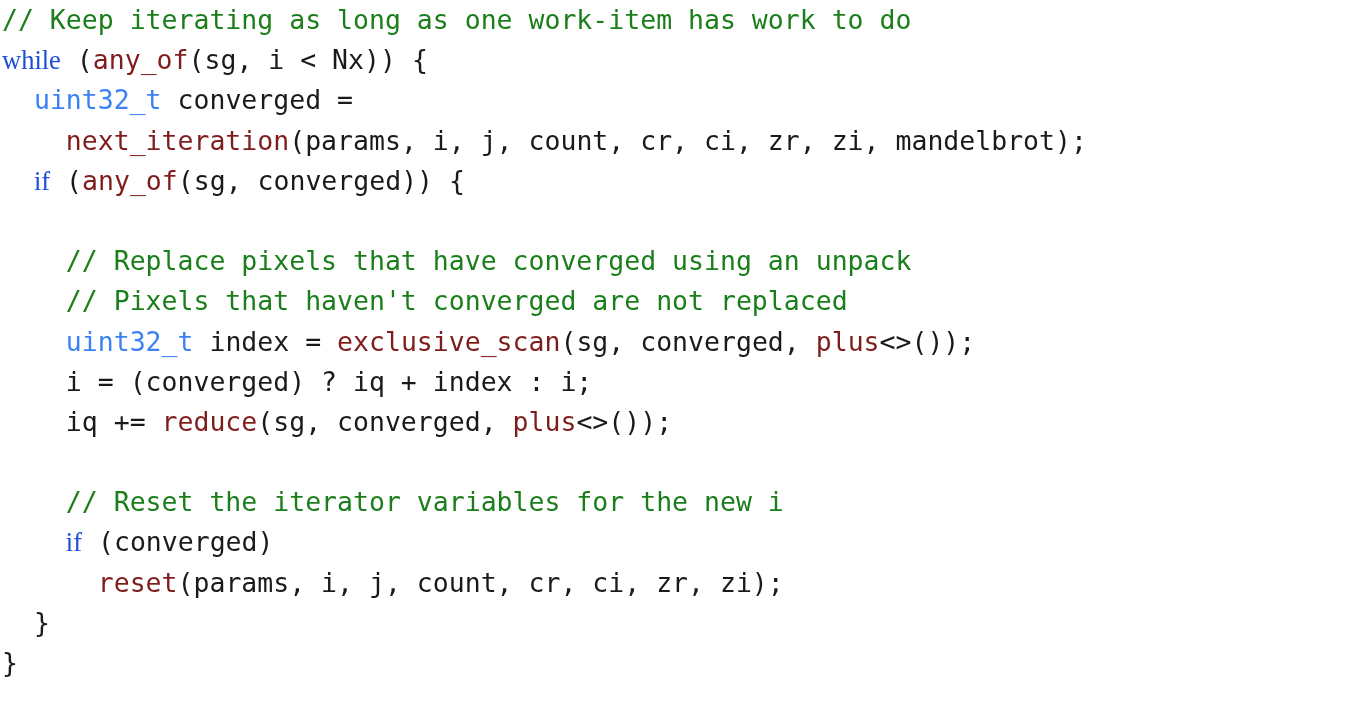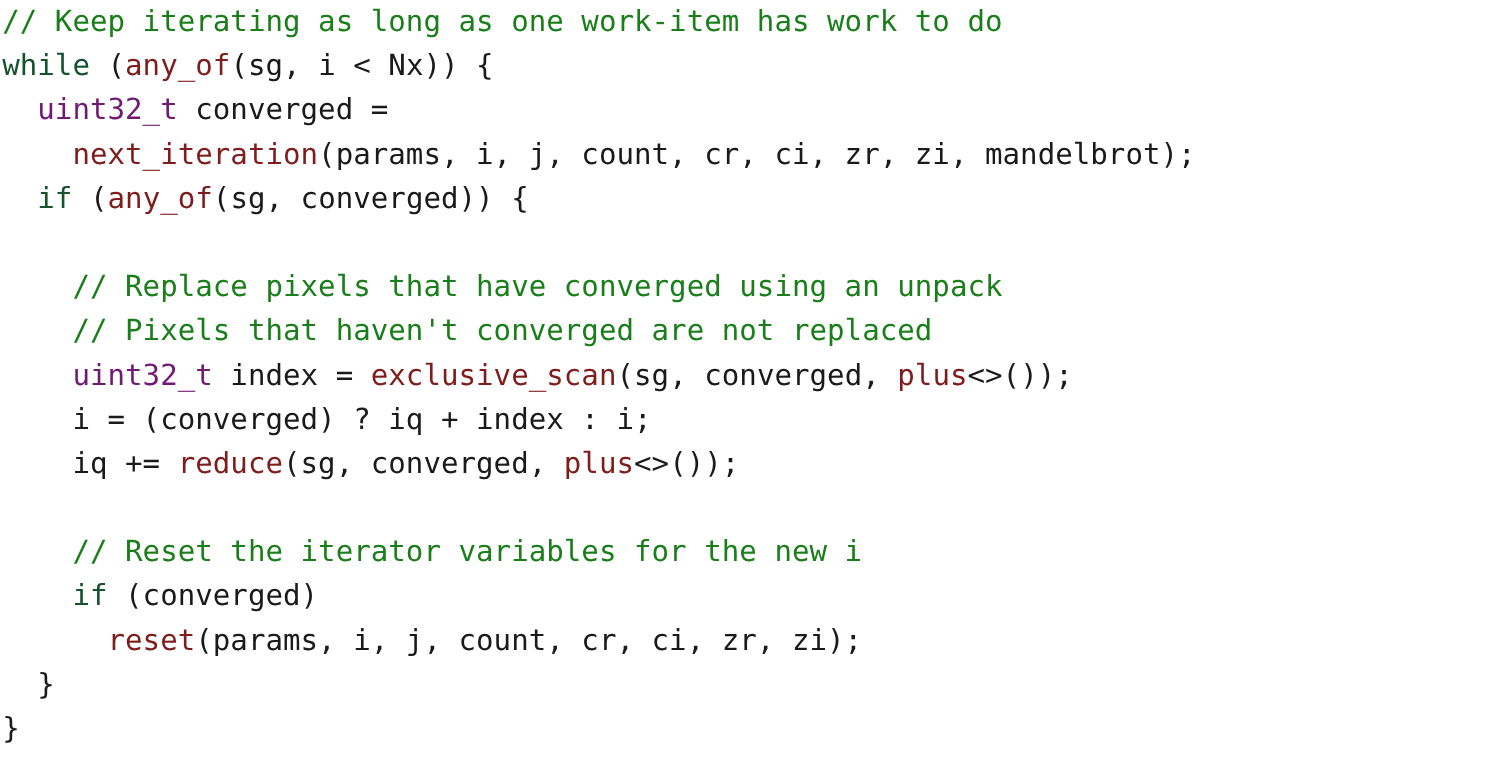--- a/index.html
+++ b/index.html
@@ -31,21 +31,21 @@
     white-space: pre;
     height: 40.2px;
     font-size: 26.5px;
     line-height: 40.2px;
     padding-left: 2px;
   }
   .code-line.blank {
     height: 40.2px;
   }
   .tok-comment  { color: #1a7f1a; }
-  .tok-keyword  { color: #14532d; }
-  .tok-type     { color: #701a75; }
+  .tok-keyword  { color: #1d4ed8; font-family: Liberation Serif, serif; }
+  .tok-type     { color: #3b82f6; }
   .tok-func     { color: #7f1d1d; }
   .tok-plain    { color: #1a1a1a; }
 </style>
 </head>
 <body>
 
 <div id="code-listing"><div class="code-line"><span class="tok-comment">// Keep iterating as long as one work-item has work to do</span></div><div class="code-line"><span class="tok-keyword">while</span><span class="tok-plain"> (</span><span class="tok-func">any_of</span><span class="tok-plain">(sg, i &lt; Nx)) {</span></div><div class="code-line"><span class="tok-plain">  </span><span class="tok-type">uint32_t</span><span class="tok-plain"> converged =</span></div><div class="code-line"><span class="tok-plain">    </span><span class="tok-func">next_iteration</span><span class="tok-plain">(params, i, j, count, cr, ci, zr, zi, mandelbrot);</span></div><div class="code-line"><span class="tok-plain">  </span><span class="tok-keyword">if</span><span class="tok-plain"> (</span><span class="tok-func">any_of</span><span class="tok-plain">(sg, converged)) {</span></div><div class="code-line blank">&nbsp;</div><div class="code-line"><span class="tok-plain">    </span><span class="tok-comment">// Replace pixels that have converged using an unpack</span></div><div class="code-line"><span class="tok-plain">    </span><span class="tok-comment">// Pixels that haven't converged are not replaced</span></div><div class="code-line"><span class="tok-plain">    </span><span class="tok-type">uint32_t</span><span class="tok-plain"> index = </span><span class="tok-func">exclusive_scan</span><span class="tok-plain">(sg, converged, </span><span class="tok-func">plus</span><span class="tok-plain">&lt;&gt;());</span></div><div class="code-line"><span class="tok-plain">    i = (converged) ? iq + index : i;</span></div><div class="code-line"><span class="tok-plain">    iq += </span><span class="tok-func">reduce</span><span class="tok-plain">(sg, converged, </span><span class="tok-func">plus</span><span class="tok-plain">&lt;&gt;());</span></div><div class="code-line blank">&nbsp;</div><div class="code-line"><span class="tok-plain">    </span><span class="tok-comment">// Reset the iterator variables for the new i</span></div><div class="code-line"><span class="tok-plain">    </span><span class="tok-keyword">if</span><span class="tok-plain"> (converged)</span></div><div class="code-line"><span class="tok-plain">      </span><span class="tok-func">reset</span><span class="tok-plain">(params, i, j, count, cr, ci, zr, zi);</span></div><div class="code-line"><span class="tok-plain">  }</span></div><div class="code-line"><span class="tok-plain">}</span></div></div>
 
 </body></html>

